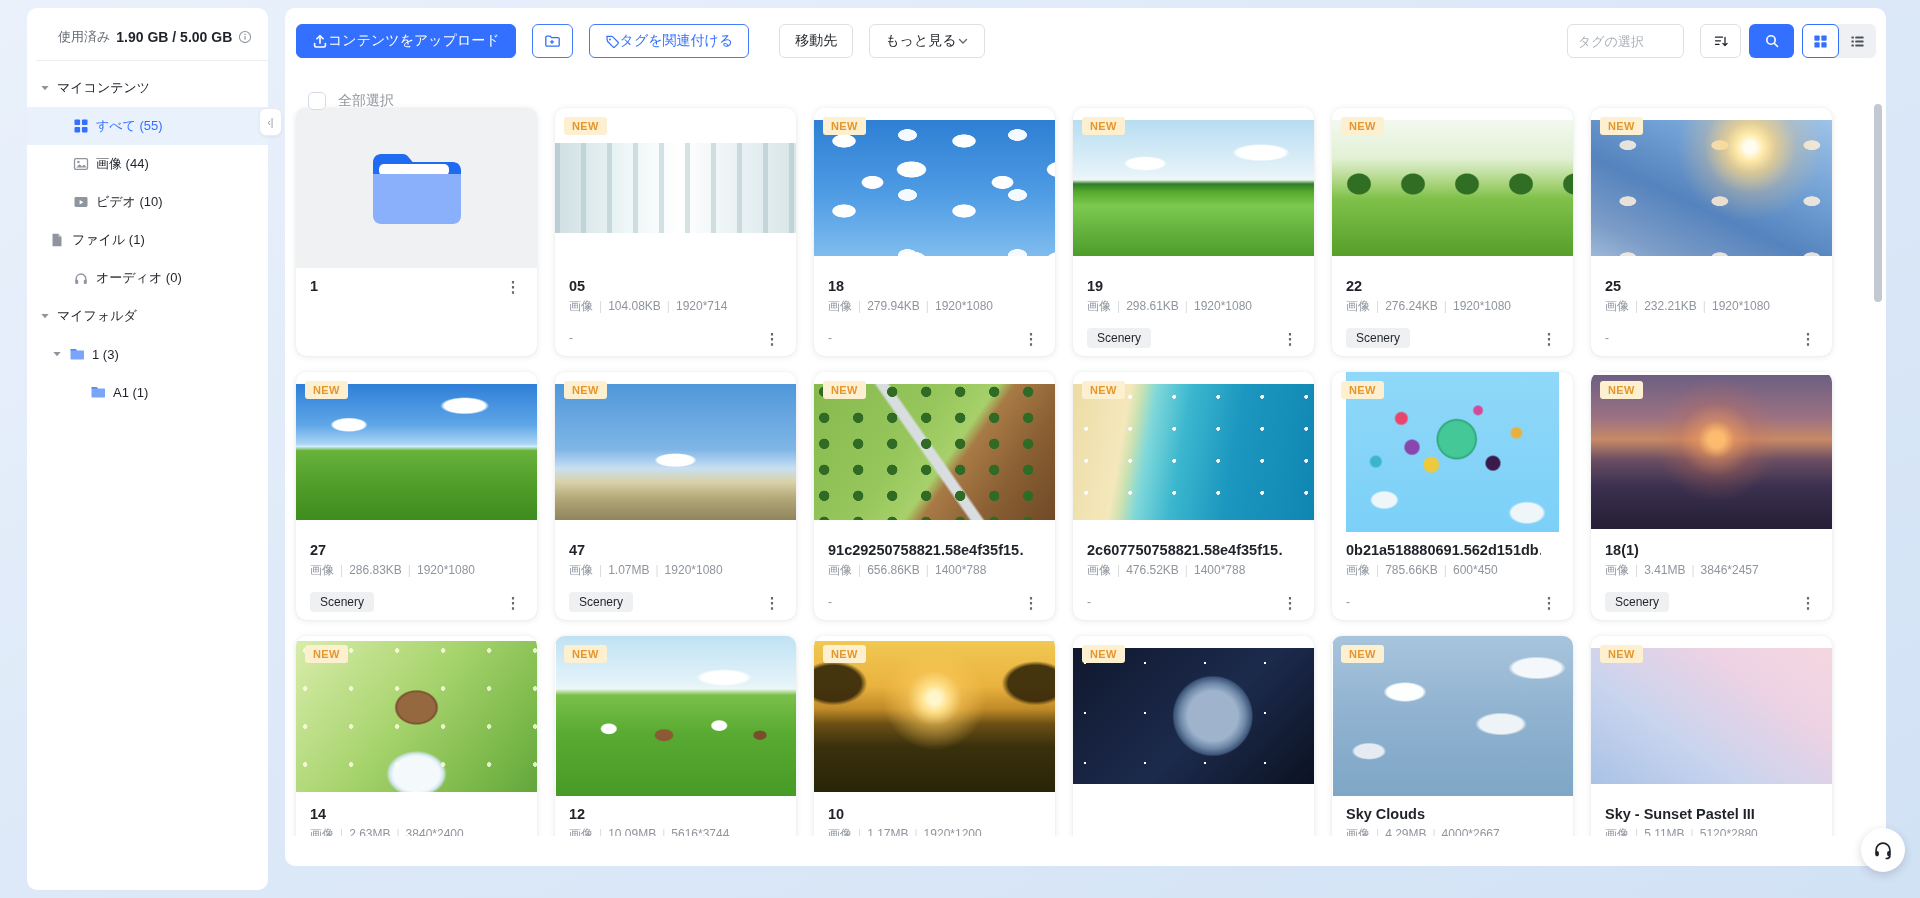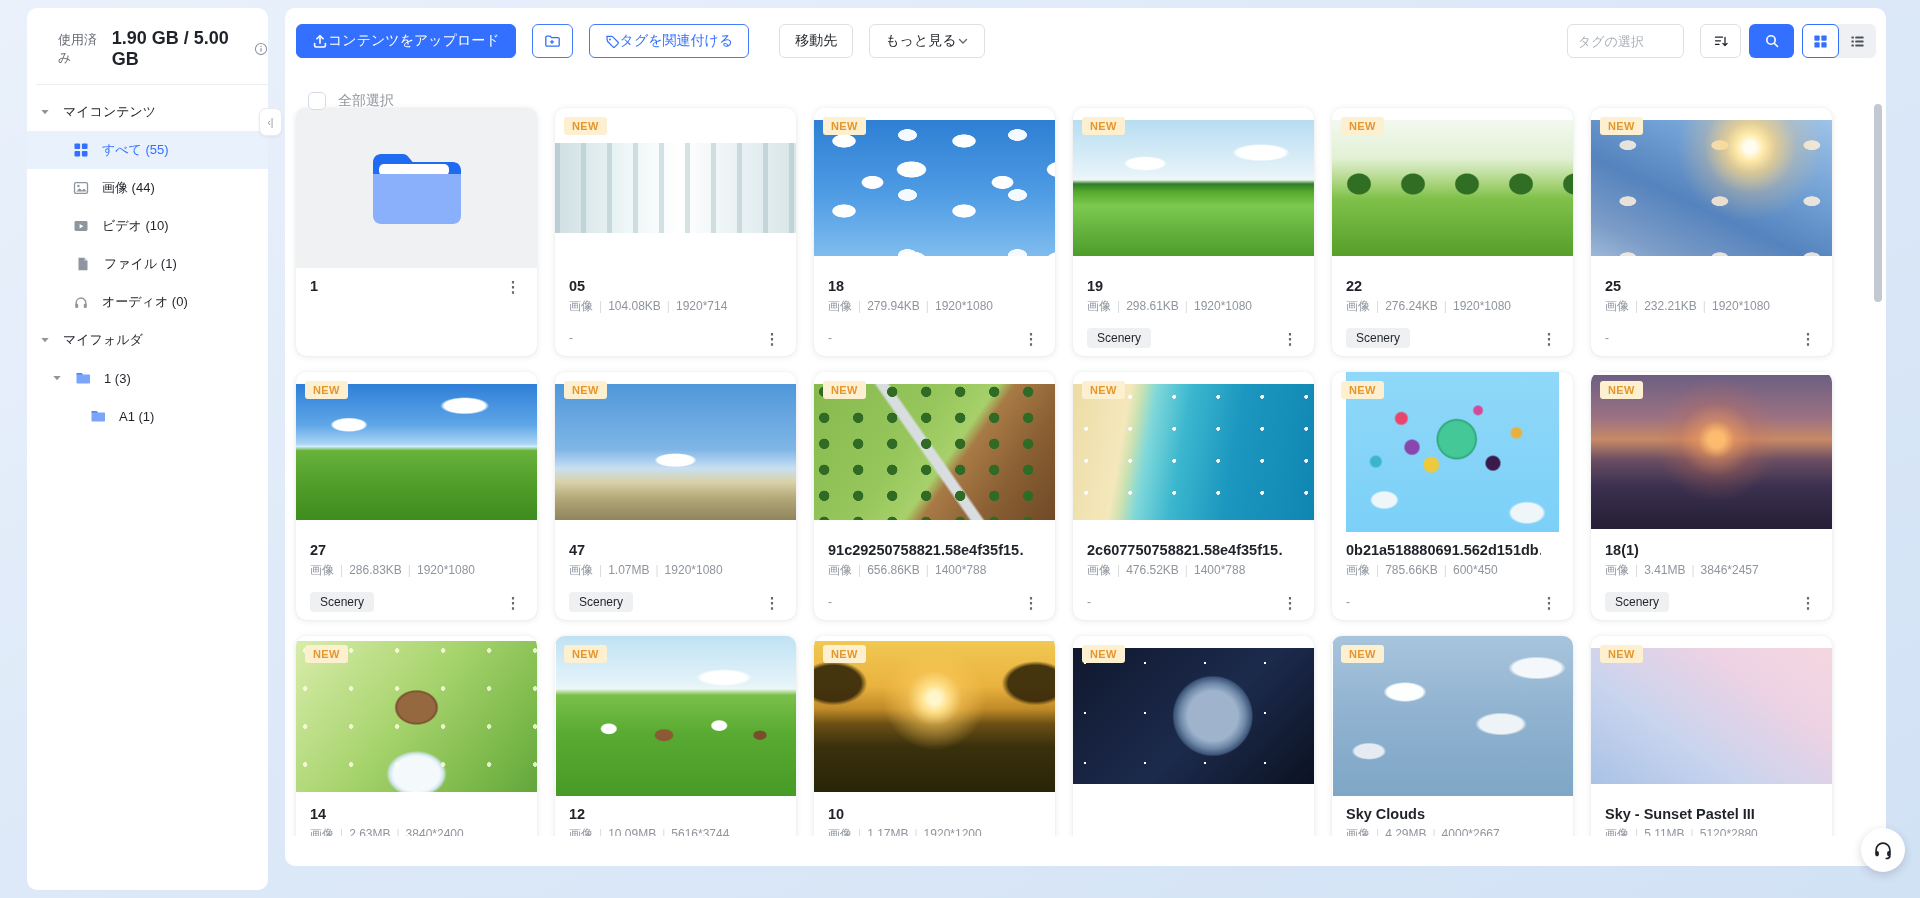--- a/index.html
+++ b/index.html
@@ -3,25 +3,25 @@
 <meta charset="utf-8">
 <style>
   html,body{margin:0;padding:0}
   body{font-family:"Liberation Sans","DejaVu Sans",sans-serif;-webkit-font-smoothing:antialiased}
   .stage{position:relative;width:1920px;height:898px;overflow:hidden;
          background:linear-gradient(150deg,#eaf1fb 0%,#dde9f8 45%,#d2e2f5 100%)}
 
   
   .sidebar{position:absolute;left:27px;top:8px;width:241px;height:882px;background:#fff;border-radius:10px}
   .storage{display:flex;align-items:center;gap:6px;padding:20px 0 0 31px;font-size:13px;color:#646a73}
-  .storage b{color:#1f2329;font-weight:600;font-size:18px}
+  .storage b{color:#1f2329;font-weight:600;font-size:14px}
   .storage .i-ic{width:14px;height:14px;display:inline-flex}
   .side-divider{height:1px;background:#eceef1;margin:14px 0 4px 9px}
   .tree{padding-top:4px}
-  .trow{display:flex;align-items:center;height:38px;font-size:13px;color:#1f2329;cursor:pointer;gap:13px}
+  .trow{display:flex;align-items:center;height:38px;font-size:13px;color:#1f2329;cursor:pointer;gap:7px}
   .trow .caret{width:10px;height:10px;display:inline-flex;flex:0 0 10px}
   .trow .ticon{width:16px;height:16px;display:inline-flex;flex:0 0 16px;color:#8f959e}
   .trow.sel{background:#e9f1fd;color:#3370ff}
   .trow.sel .ticon{color:#3370ff}
   .collapse-tab{position:absolute;left:259px;top:108px;width:21px;height:26px;background:#fff;
     border:1px solid #e9ebef;border-radius:7px;box-shadow:0 1px 3px rgba(31,35,41,.06);
     display:flex;align-items:center;justify-content:center;font-size:10px;color:#8f959e;z-index:6;cursor:pointer}
 
   
   .main{position:absolute;left:285px;top:8px;width:1601px;height:858px;background:#fff;border-radius:10px}
@@ -146,21 +146,21 @@
         </div>
         <div class="trow" style="padding-left: 46px; text-align: center;">
           <span class="ticon">
             <svg viewBox="0 0 16 16" width="16" height="16">
               <rect x="1.5" y="3" width="13" height="10" rx="1.4" fill="currentColor"></rect>
               <path d="M6.6 5.9l3.8 2.3-3.8 2.3z" fill="#fff"></path>
             </svg>
           </span>
           <span>ビデオ (10)</span>
         </div>
-        <div class="trow" style="padding-left: 48px;">
+        <div class="trow" style="padding-left: 22px;">
           <span class="ticon">
             <svg viewBox="0 0 16 16" width="16" height="16">
               <path d="M3.5 1.8h6l3 3v9.4h-9z" fill="currentColor"></path>
               <path d="M9.5 1.8v3h3z" fill="#cdd2d8"></path>
             </svg>
           </span>
           <span>ファイル (1)</span>
         </div>
         <div class="trow" style="padding-left: 46px;">
           <span class="ticon">

